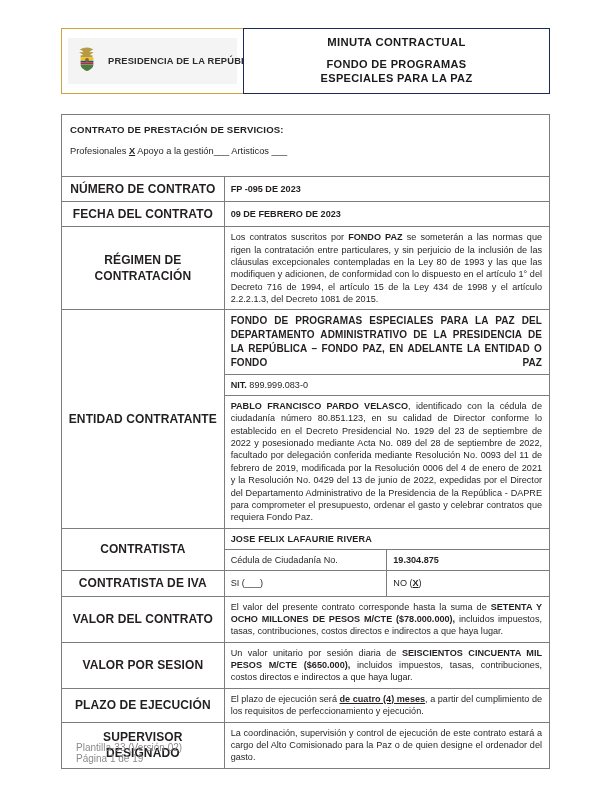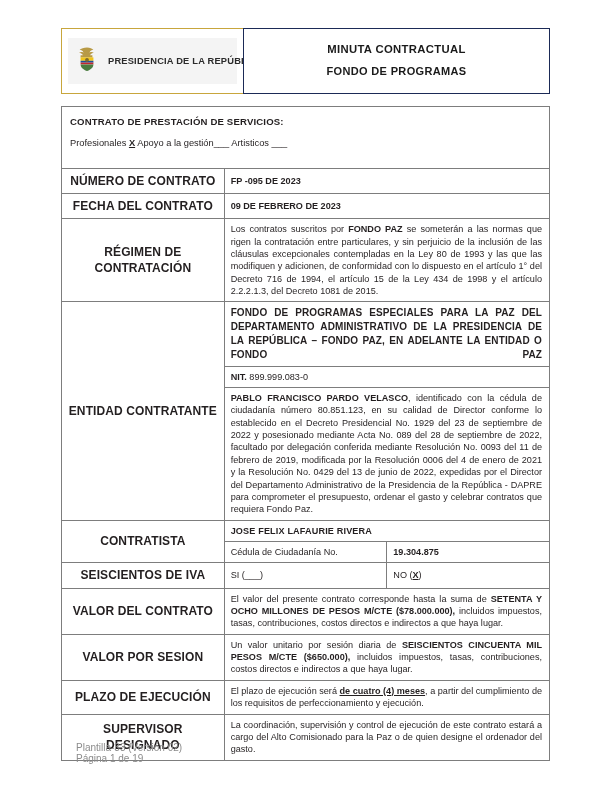--- a/index.html
+++ b/index.html
@@ -91,21 +91,21 @@
     text-align: center;
     color: #1a1a1a;
     line-height: 1.25;
     margin-top: 9px;
   }
 
   
   .tbl {
     position: absolute;
     left: 61px;
-    top: 106px;
+    top: 114px;
     width: 489px;
     border-collapse: collapse;
     table-layout: fixed;
   }
   .tbl td {
     border: 1.1px solid #7d7d7d;
     vertical-align: middle;
     padding: 3px 6px;
     font-size: 9.1px;
     line-height: 1.36;
@@ -193,20 +193,21 @@
             <path d="M11 12c1 0 1.9 .8 1.9 1.9S12 15.8 11 15.8s-1.9-.8-1.9-1.9S10 12 11 12z" fill="#7a6a2e"></path>
           </svg>
         </span>
         <span class="pres-text">PRESIDENCIA DE LA REPÚBLICA</span>
       </div>
     </div>
 
     <div class="hdr-cell hdr-mid">
       <div class="hdr-title-1">MINUTA CONTRACTUAL</div>
       <div class="hdr-title-2">FONDO DE PROGRAMAS</div>
+      <div class="hdr-title-2" style="margin-top:0">ESPECIALES PARA LA PAZ</div>
     </div>
 
   </div>
 
   <table class="tbl">
     <tbody>
 
       <tr>
         <td colspan="3" class="val" style="padding:8px 8px 11px 8px;">
           <span class="serv-head">CONTRATO DE PRESTACIÓN DE SERVICIOS:</span>
@@ -247,21 +248,21 @@
         <td colspan="2" class="val">
           <span class="contratista-name">JOSE FELIX LAFAURIE RIVERA</span>
         </td>
       </tr>
       <tr>
         <td class="val" style="width:177px;">Cédula de Ciudadanía No.</td>
         <td class="val" style="font-weight:bold;">19.304.875</td>
       </tr>
 
       <tr>
-        <td class="lbl">SEISCIENTOS DE IVA</td>
+        <td class="lbl">CONTRATISTA DE IVA</td>
         <td class="val">SI (___)</td>
         <td class="val"><span>NO (</span><b class="u">X</b><span>)</span></td>
       </tr>
 
       <tr>
         <td class="lbl">VALOR DEL CONTRATO</td>
         <td colspan="2" class="val"><span>El valor del presente contrato corresponde hasta la suma de </span><b>SETENTA Y OCHO MILLONES DE PESOS M/CTE ($78.000.000),</b><span> incluidos impuestos, tasas, contribuciones, costos directos e indirectos a que haya lugar.</span></td>
       </tr>
 
       <tr>

